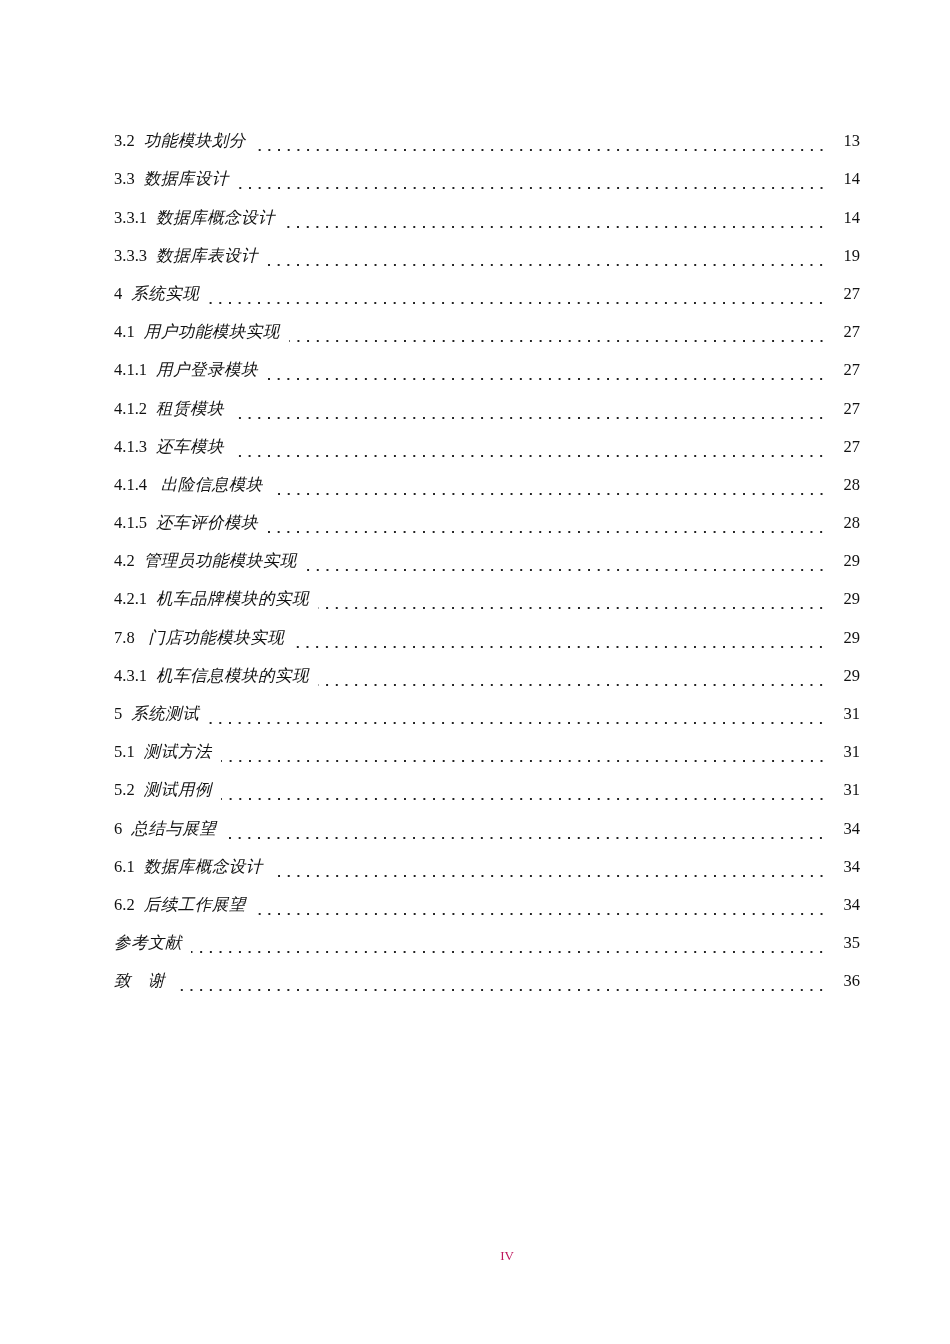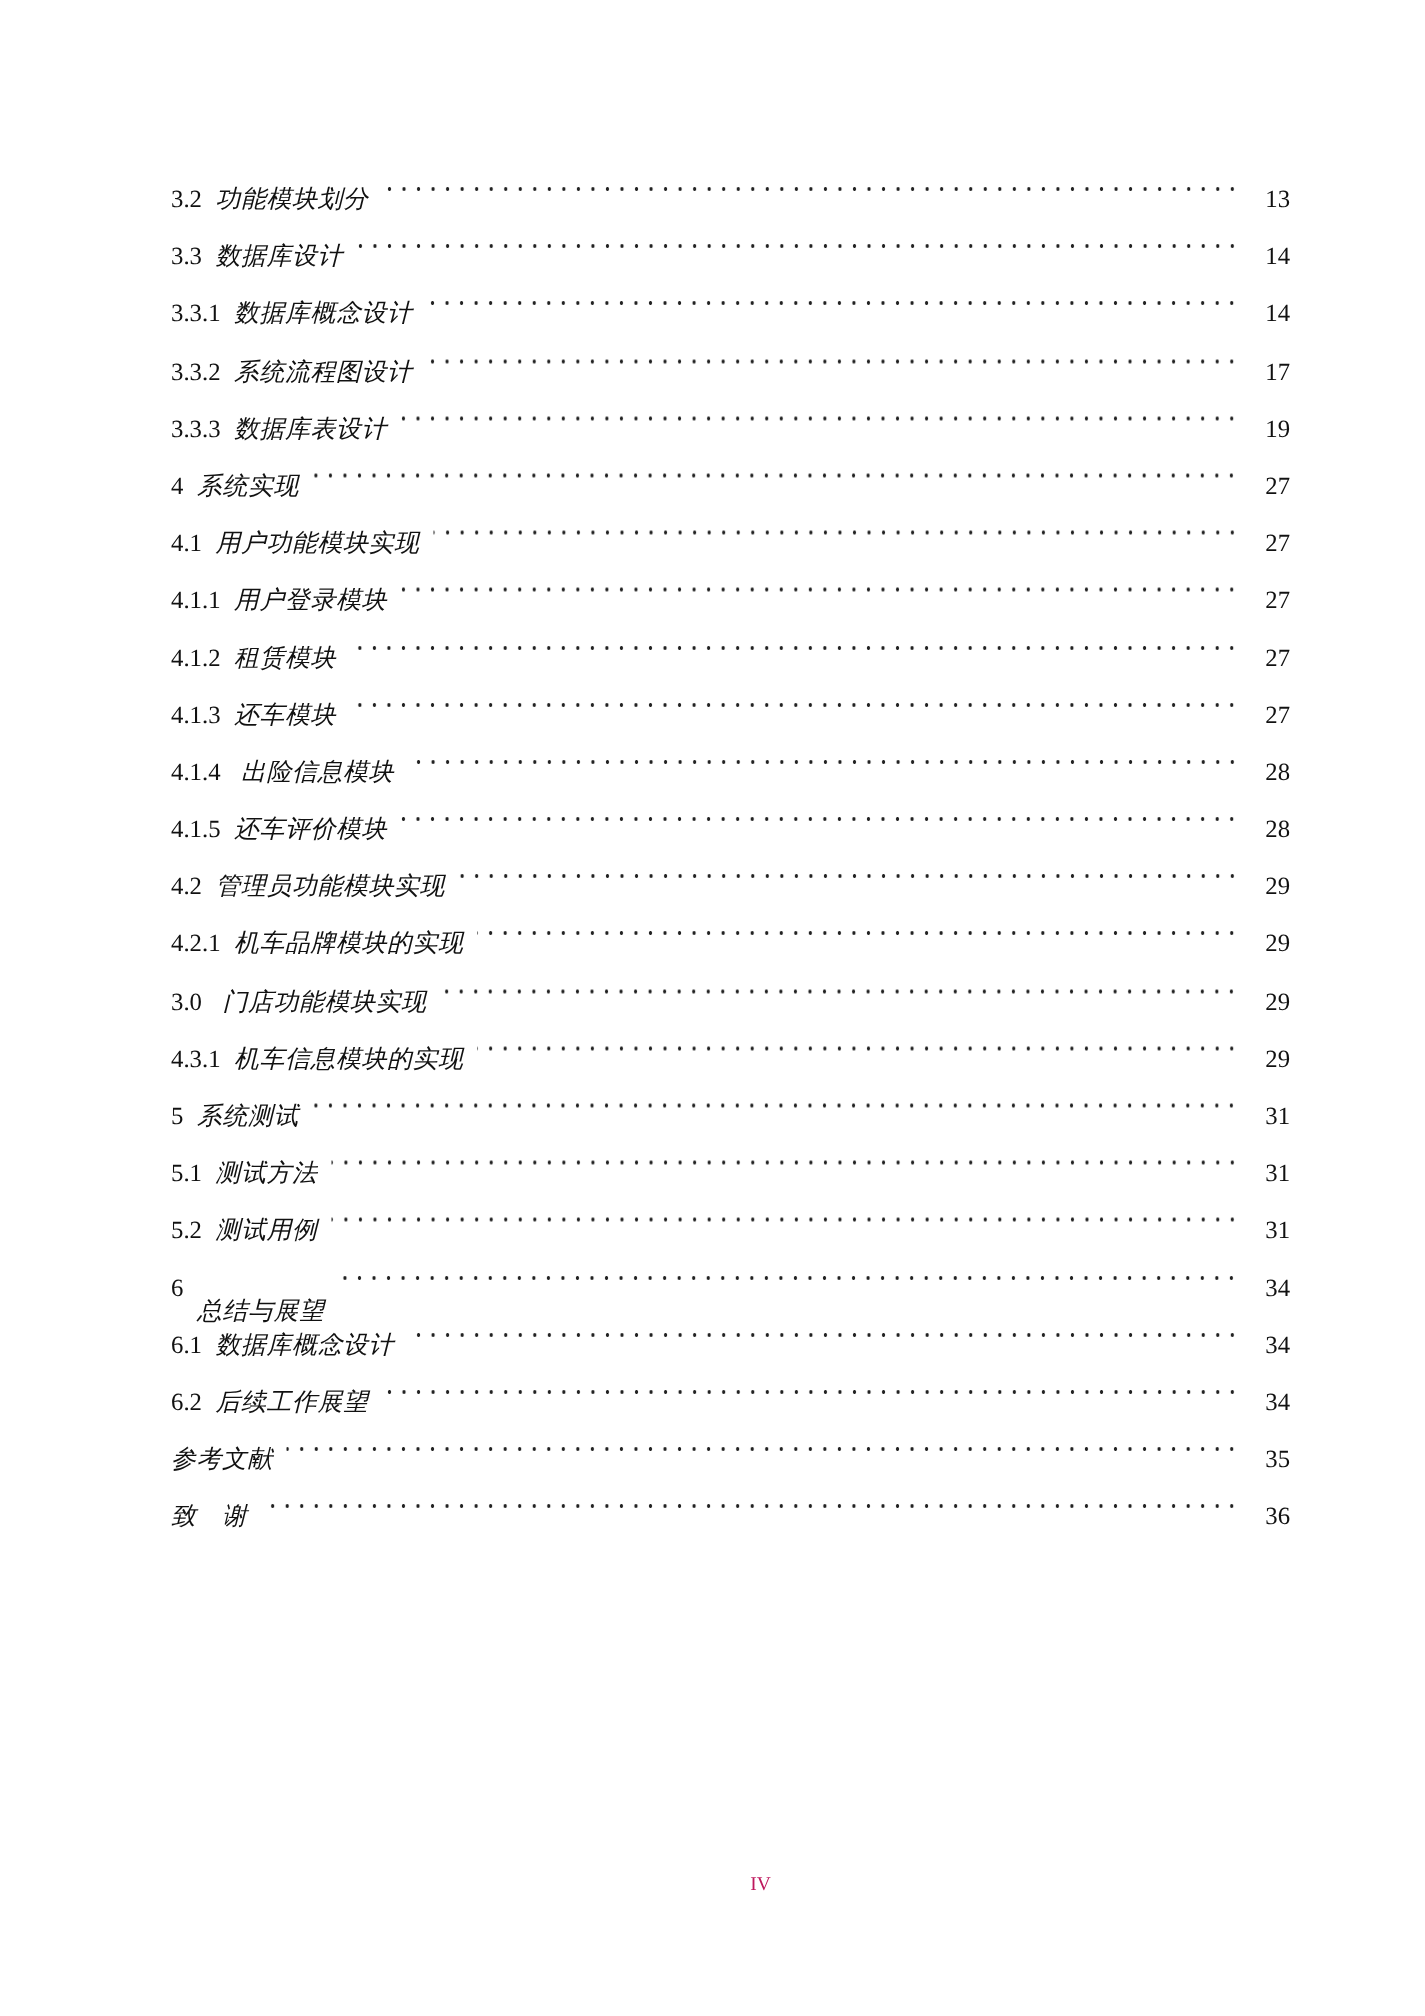--- a/index.html
+++ b/index.html
@@ -23,21 +23,21 @@
     background: #ffffff;
   }
   .toc {
     position: absolute;
     left: 114px;
     top: 118px;
     width: 746px;
   }
   .toc-row {
     display: flex;
-    align-items: flex-start;
+    align-items: flex-end;
     height: 38.2px;
     font-size: 16.5px;
     line-height: 30px;
     white-space: nowrap;
   }
   .toc-num {
     flex: 0 0 auto;
   }
   .toc-title {
     flex: 0 0 auto;
@@ -93,26 +93,20 @@
         <span class="toc-leader"></span>
         <span class="toc-page">14</span>
       </div>
       <div class="toc-row">
         <span class="toc-num">3.3.1</span>
         <span class="toc-title" style="white-space: pre;">数据库概念设计</span>
         <span class="toc-leader"></span>
         <span class="toc-page">14</span>
       </div>
       <div class="toc-row">
-        <span class="toc-num">3.3.2</span>
-        <span class="toc-title" style="white-space: pre;">系统流程图设计</span>
-        <span class="toc-leader"></span>
-        <span class="toc-page">17</span>
-      </div>
-      <div class="toc-row">
         <span class="toc-num">3.3.3</span>
         <span class="toc-title" style="white-space: pre;">数据库表设计</span>
         <span class="toc-leader"></span>
         <span class="toc-page">19</span>
       </div>
       <div class="toc-row">
         <span class="toc-num">4</span>
         <span class="toc-title" style="white-space: pre;">系统实现</span>
         <span class="toc-leader"></span>
         <span class="toc-page">27</span>
@@ -159,21 +153,21 @@
         <span class="toc-leader"></span>
         <span class="toc-page">29</span>
       </div>
       <div class="toc-row">
         <span class="toc-num">4.2.1</span>
         <span class="toc-title" style="white-space: pre;">机车品牌模块的实现</span>
         <span class="toc-leader"></span>
         <span class="toc-page">29</span>
       </div>
       <div class="toc-row">
-        <span class="toc-num">3.0</span>
+        <span class="toc-num">7.8</span>
         <span class="toc-title" style="white-space: pre;"> 门店功能模块实现</span>
         <span class="toc-leader"></span>
         <span class="toc-page">29</span>
       </div>
       <div class="toc-row">
         <span class="toc-num">4.3.1</span>
         <span class="toc-title" style="white-space: pre;">机车信息模块的实现</span>
         <span class="toc-leader"></span>
         <span class="toc-page">29</span>
       </div>

